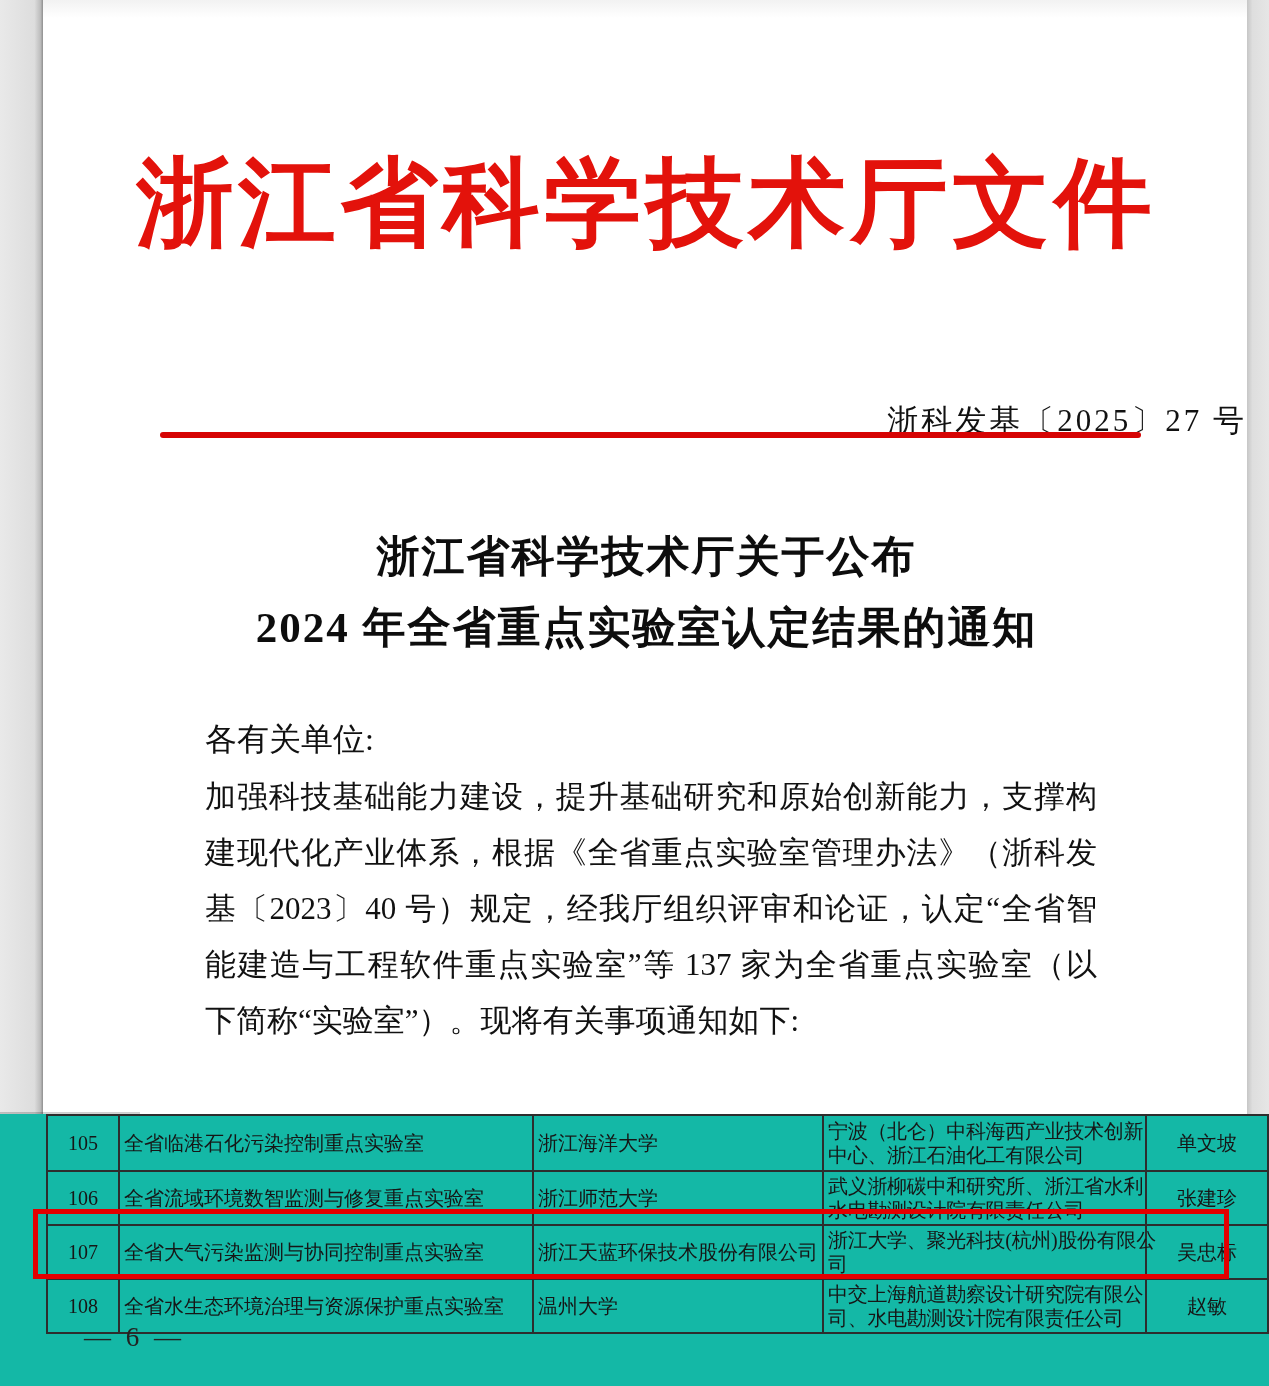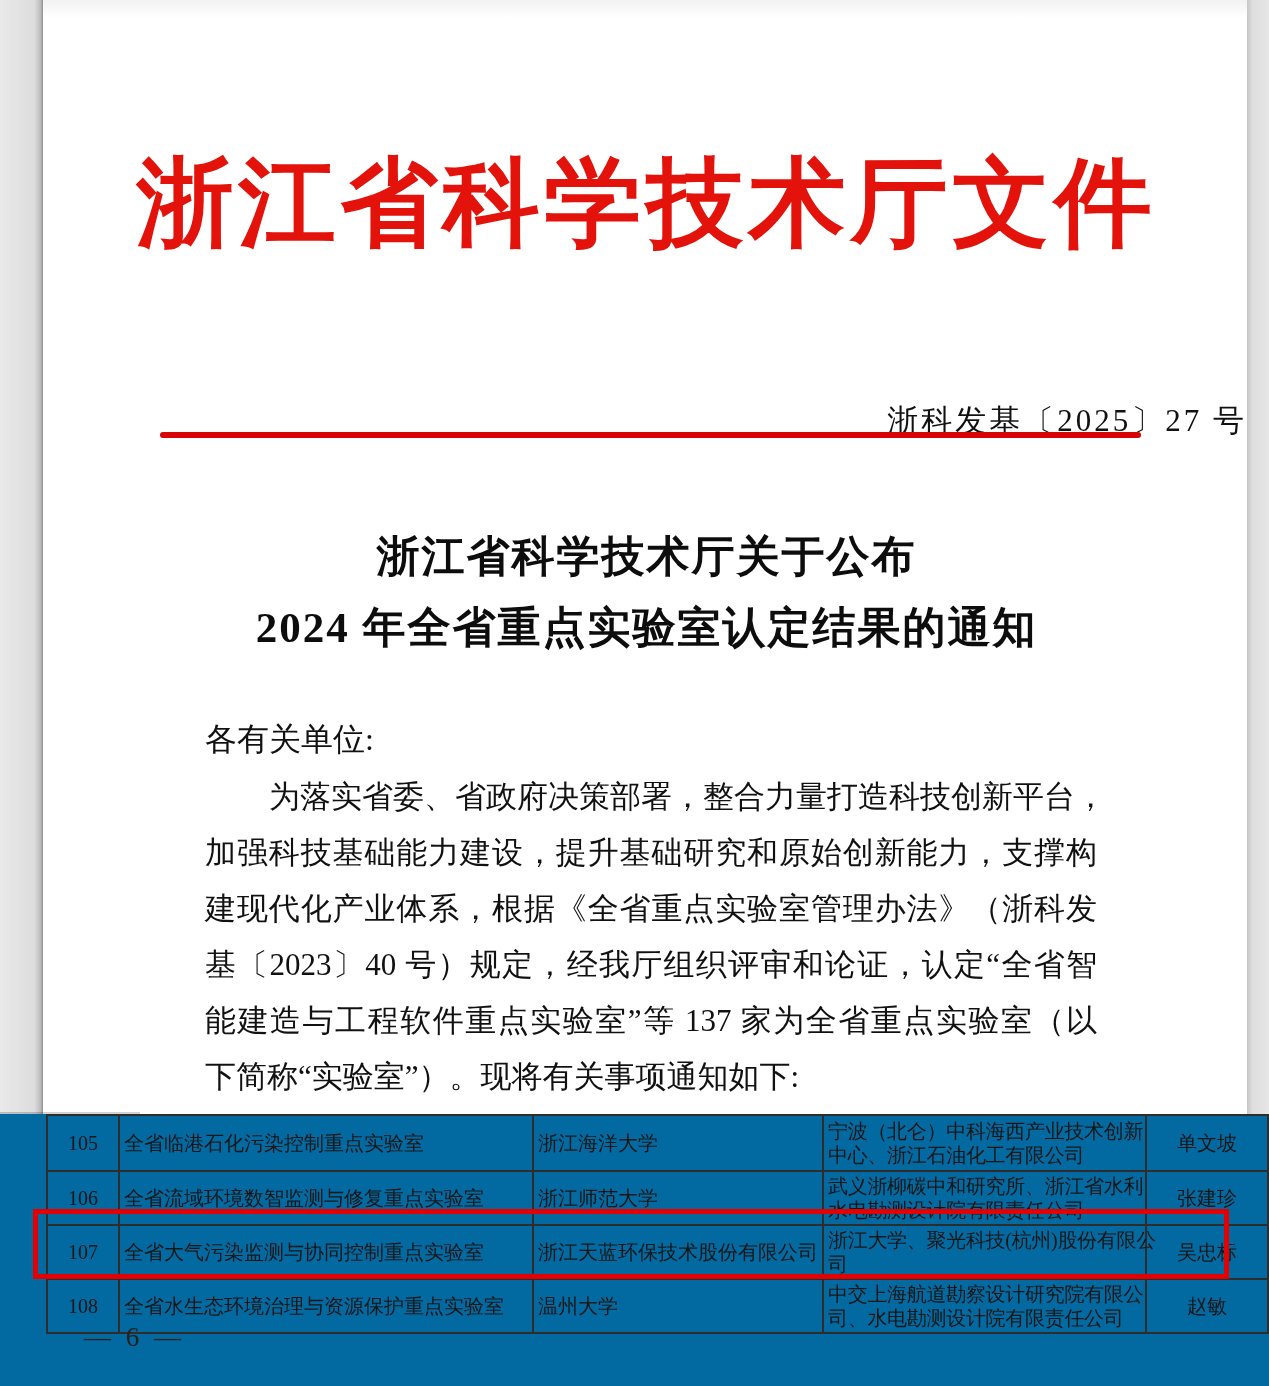--- a/index.html
+++ b/index.html
@@ -55,21 +55,21 @@
   }
   .body-text .line {
     height:56px; line-height:56px; white-space:nowrap;
     text-align:justify; text-align-last:justify;
   }
   .body-text .line.first { text-indent:64px; }
   .body-text .line.last { text-align-last:left; }
   
   .table-section {
     position:absolute; left:0; top:1114px; width:1269px; height:272px;
-    background:#0369a1;
+    background:#14b8a6;
     text-decoration:underline;
   }
   table.results {
     position:absolute; left:46px; top:0;
     border-collapse:collapse; table-layout:fixed; width:1171px;
     font-family:"Liberation Serif","DejaVu Serif",serif;
   }
   table.results td {
     border:2px solid #2d2d2d; font-size:20px; color:#161616;
     padding:2px 4px; vertical-align:middle; overflow:visible;
@@ -106,21 +106,20 @@
   <div class="doc-number">浙科发基〔2025〕27 号</div>
 
   <div class="red-line"></div>
 
   <div class="notice-title l1">浙江省科学技术厅关于公布</div>
   <div class="notice-title l2">2024 年全省重点实验室认定结果的通知</div>
 
   <div class="salutation">各有关单位:</div>
 
   <div class="body-text">
-    <div class="line first">为落实省委、省政府决策部署，整合力量打造科技创新平台，</div>
     <div class="line">加强科技基础能力建设，提升基础研究和原始创新能力，支撑构</div>
     <div class="line">建现代化产业体系，根据《全省重点实验室管理办法》（浙科发</div>
     <div class="line">基〔2023〕40 号）规定，经我厅组织评审和论证，认定“全省智</div>
     <div class="line">能建造与工程软件重点实验室”等 137 家为全省重点实验室（以</div>
     <div class="line last">下简称“实验室”）。现将有关事项通知如下:</div>
   </div>
 
   <div class="table-section">
     <table class="results">
       <tbody>

